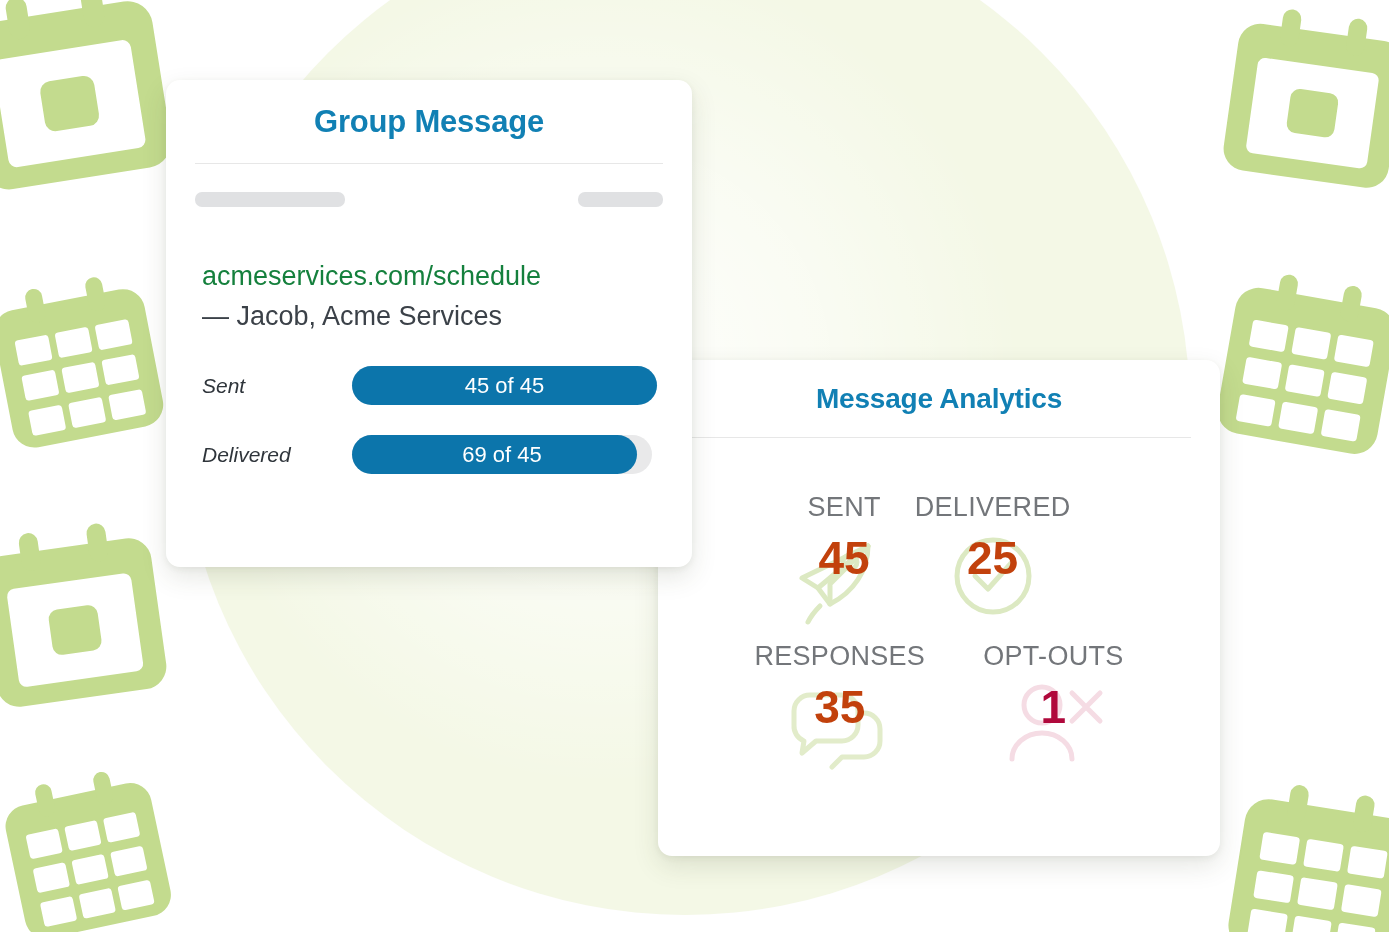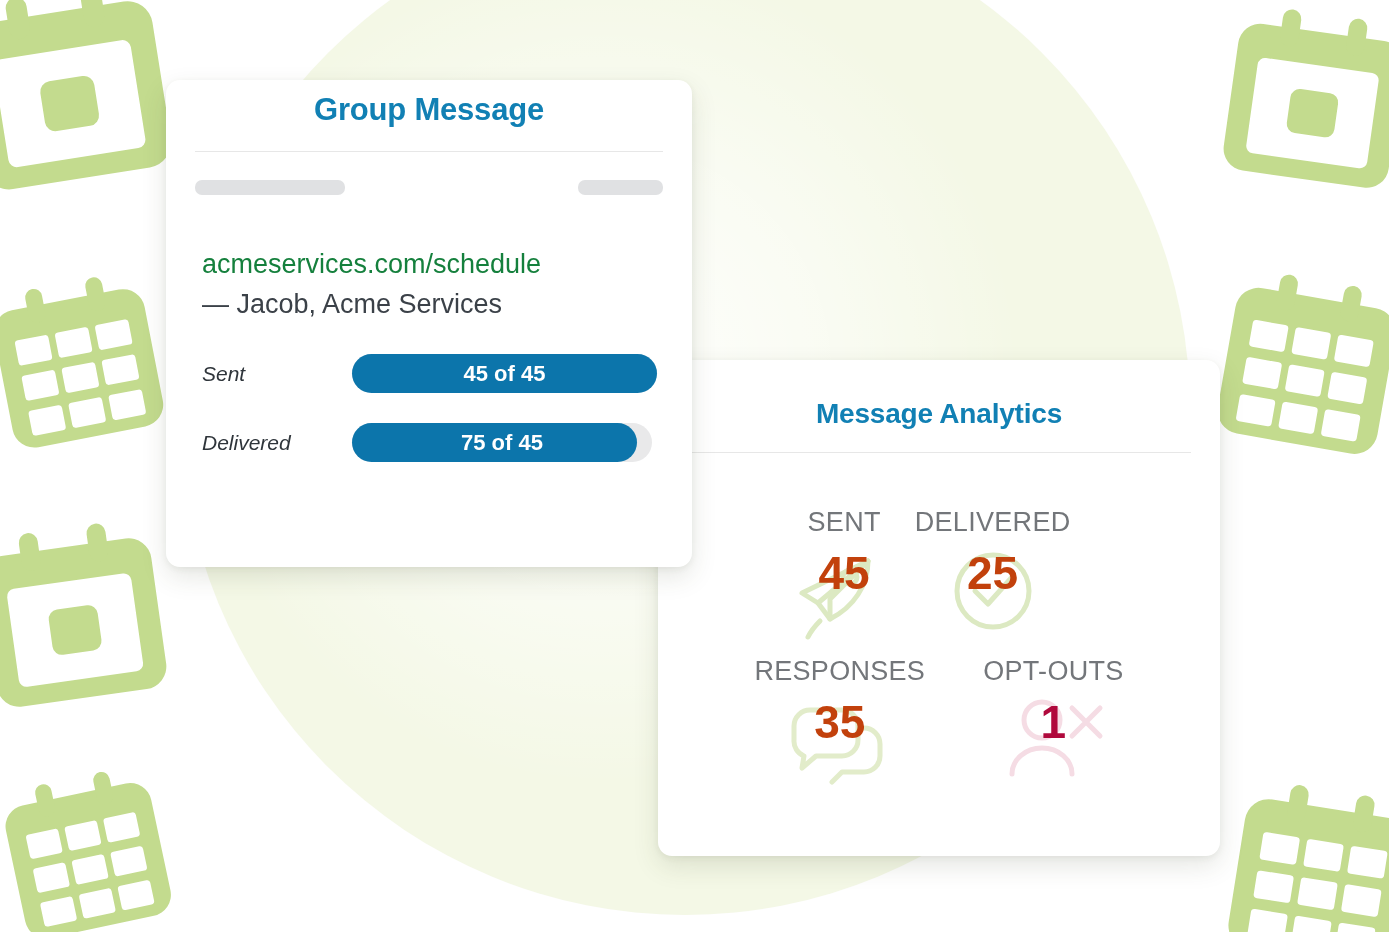--- a/index.html
+++ b/index.html
@@ -78,25 +78,25 @@
   }
 
   .card-title {
     text-align: center;
     color: #1180b4;
     font-weight: bold;
     letter-spacing: -0.2px;
   }
   #gm-title {
     font-size: 31px;
-    padding-top: 12px;
+    padding-top: 24px;
   }
   #ma-title {
     font-size: 28px;
-    padding-top: 38px;
+    padding-top: 23px;
   }
   .card-rule {
     height: 1px;
     background: #e7e7e7;
     margin: 0 auto;
   }
   #gm-rule { width: 468px; margin-top: 23px; }
   #ma-rule { width: 504px; margin-top: 22px; }
 
   
@@ -137,21 +137,20 @@
     color: #2f353b;
     width: 150px;
     flex: none;
   }
   .prog-track {
     position: relative;
     height: 39px;
     border-radius: 20px;
     background: #e9e9ea;
     flex: none;
-    font-weight: bold;
   }
   .prog-fill {
     position: absolute;
     left: 0;
     top: 0;
     bottom: 0;
     border-radius: 20px;
     background: #0c75ab;
   }
   .prog-text {
@@ -435,18 +434,18 @@
       <div class="prog-track" id="prog-sent-track">
         <div class="prog-fill" style="width:100%;"></div>
         <div class="prog-text">45 of 45</div>
       </div>
     </div>
 
     <div class="prog-row">
       <div class="prog-label">Delivered</div>
       <div class="prog-track" id="prog-deliv-track">
         <div class="prog-fill" style="width:95%;"></div>
-        <div class="prog-text">75 of 45</div>
+        <div class="prog-text">69 of 45</div>
       </div>
     </div>
   </div>
 
 </div>
 
 </body></html>

